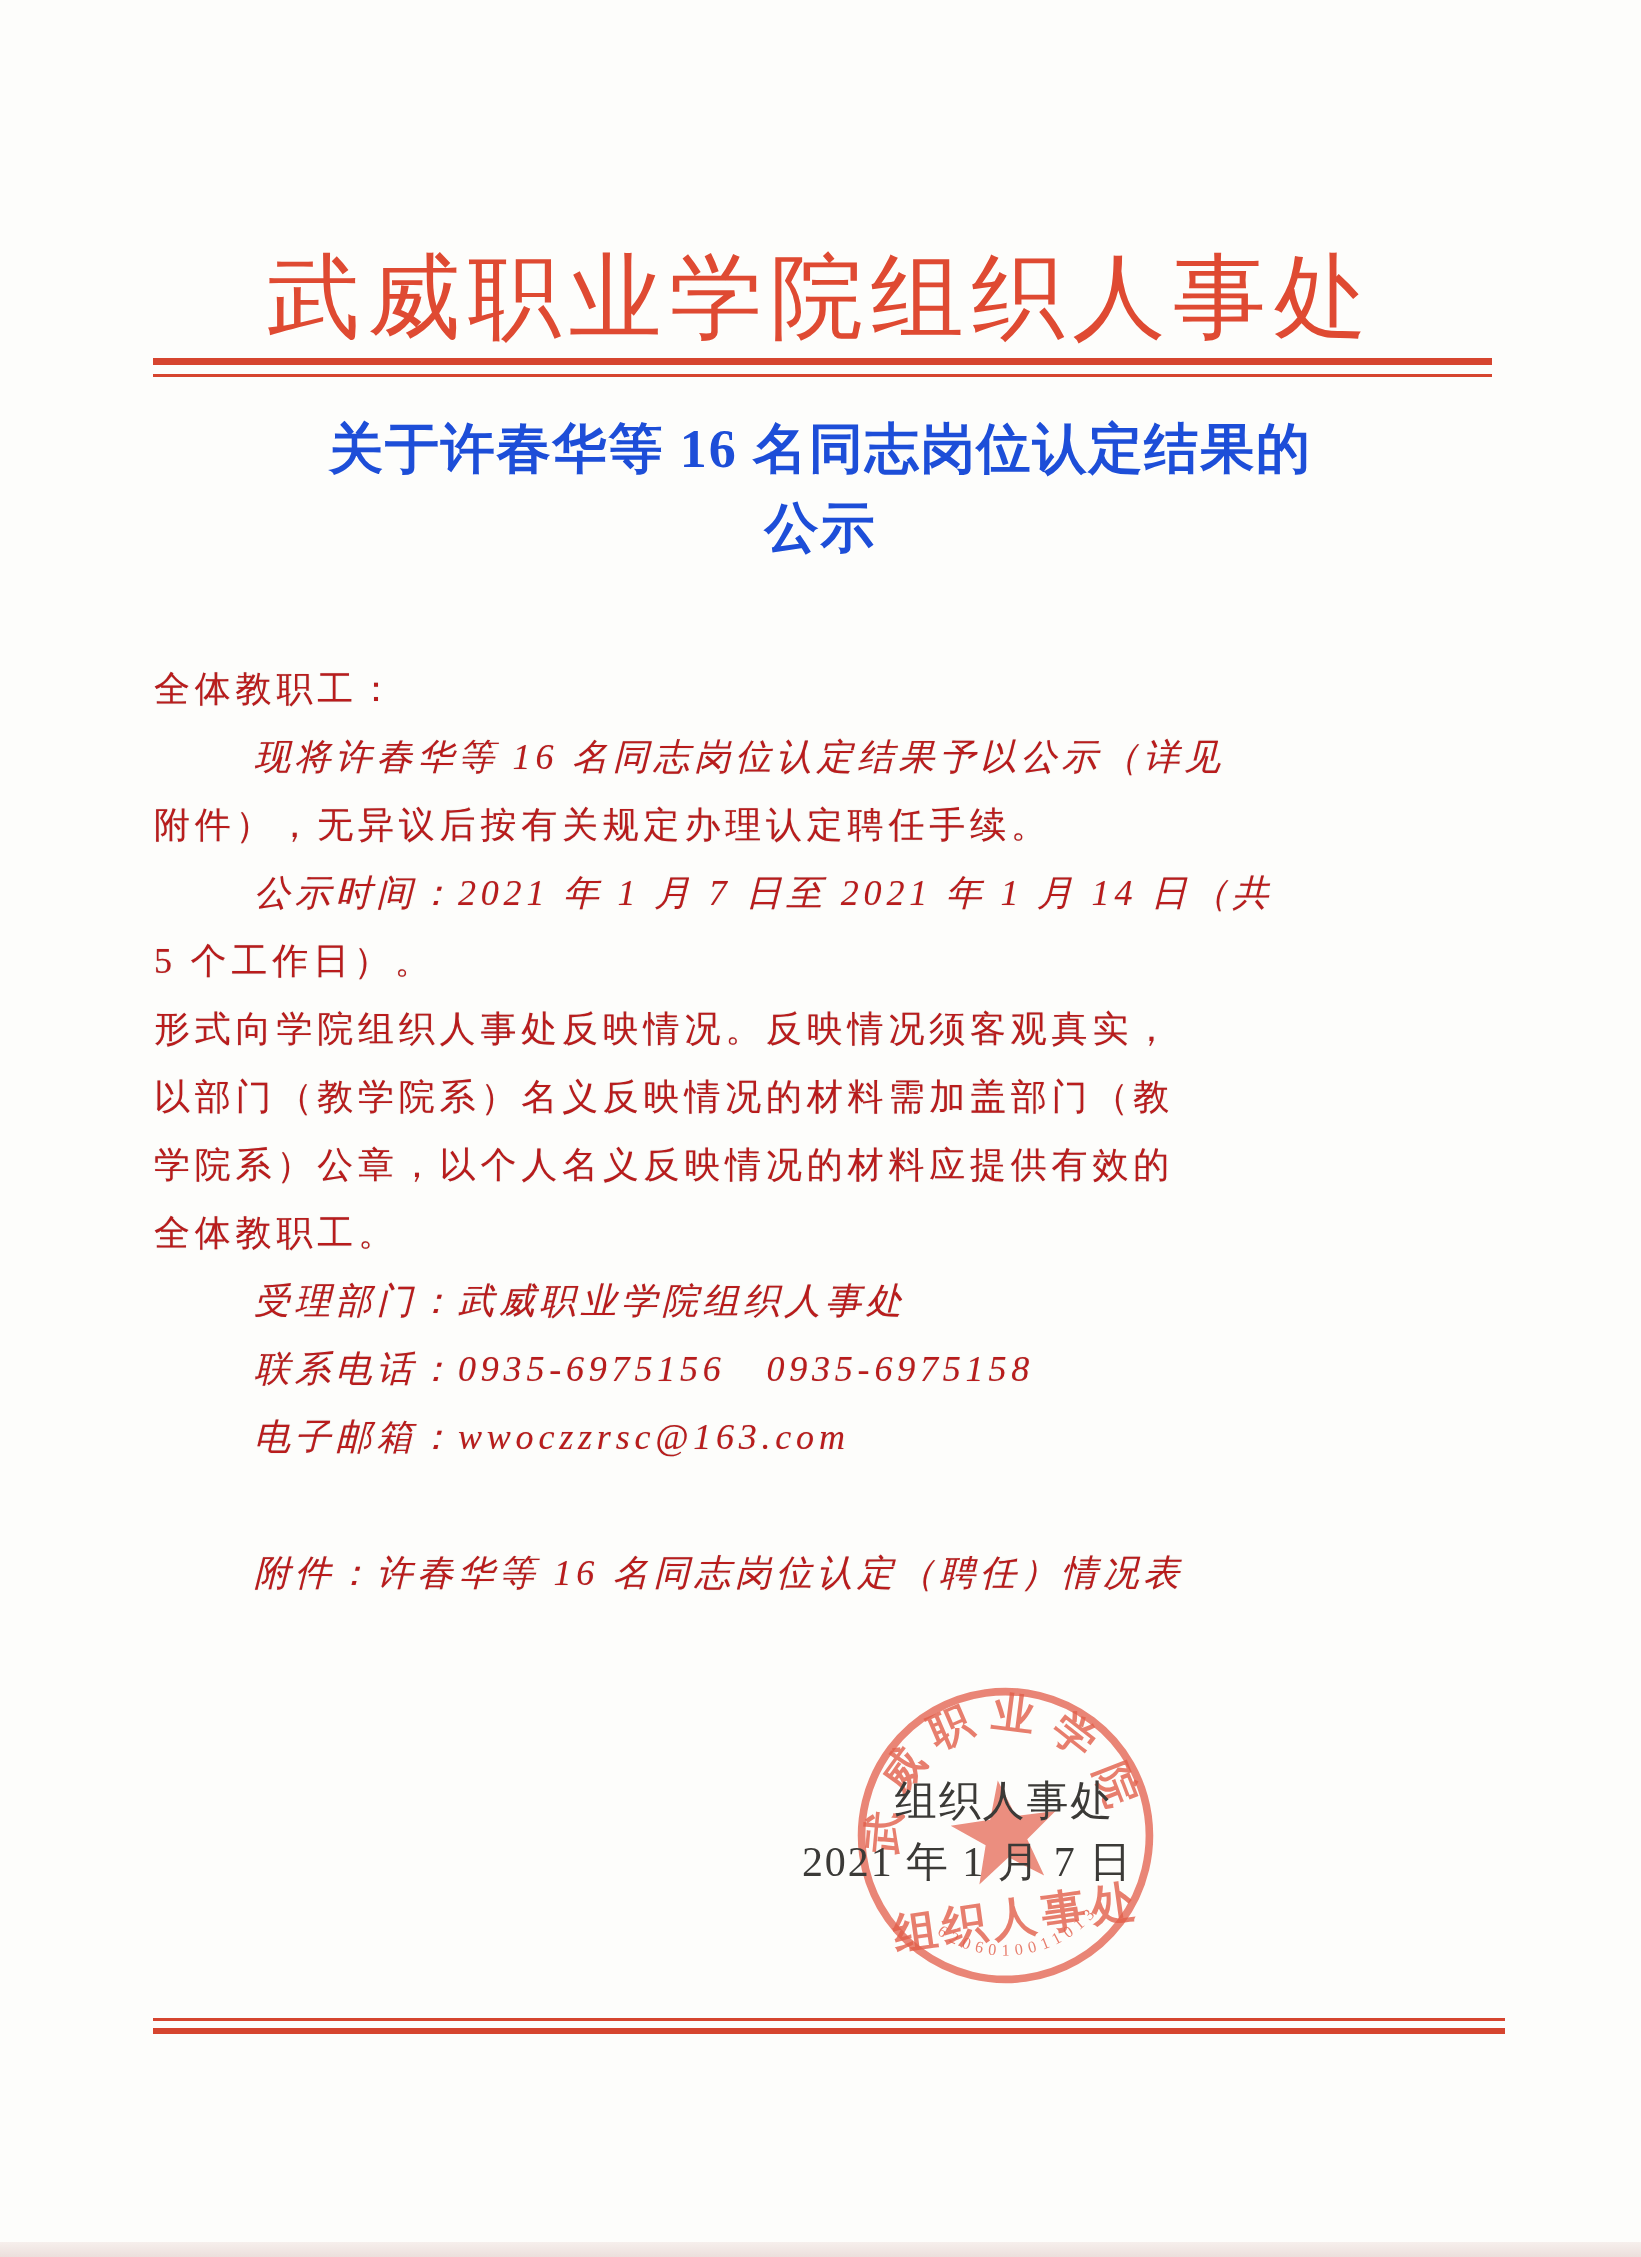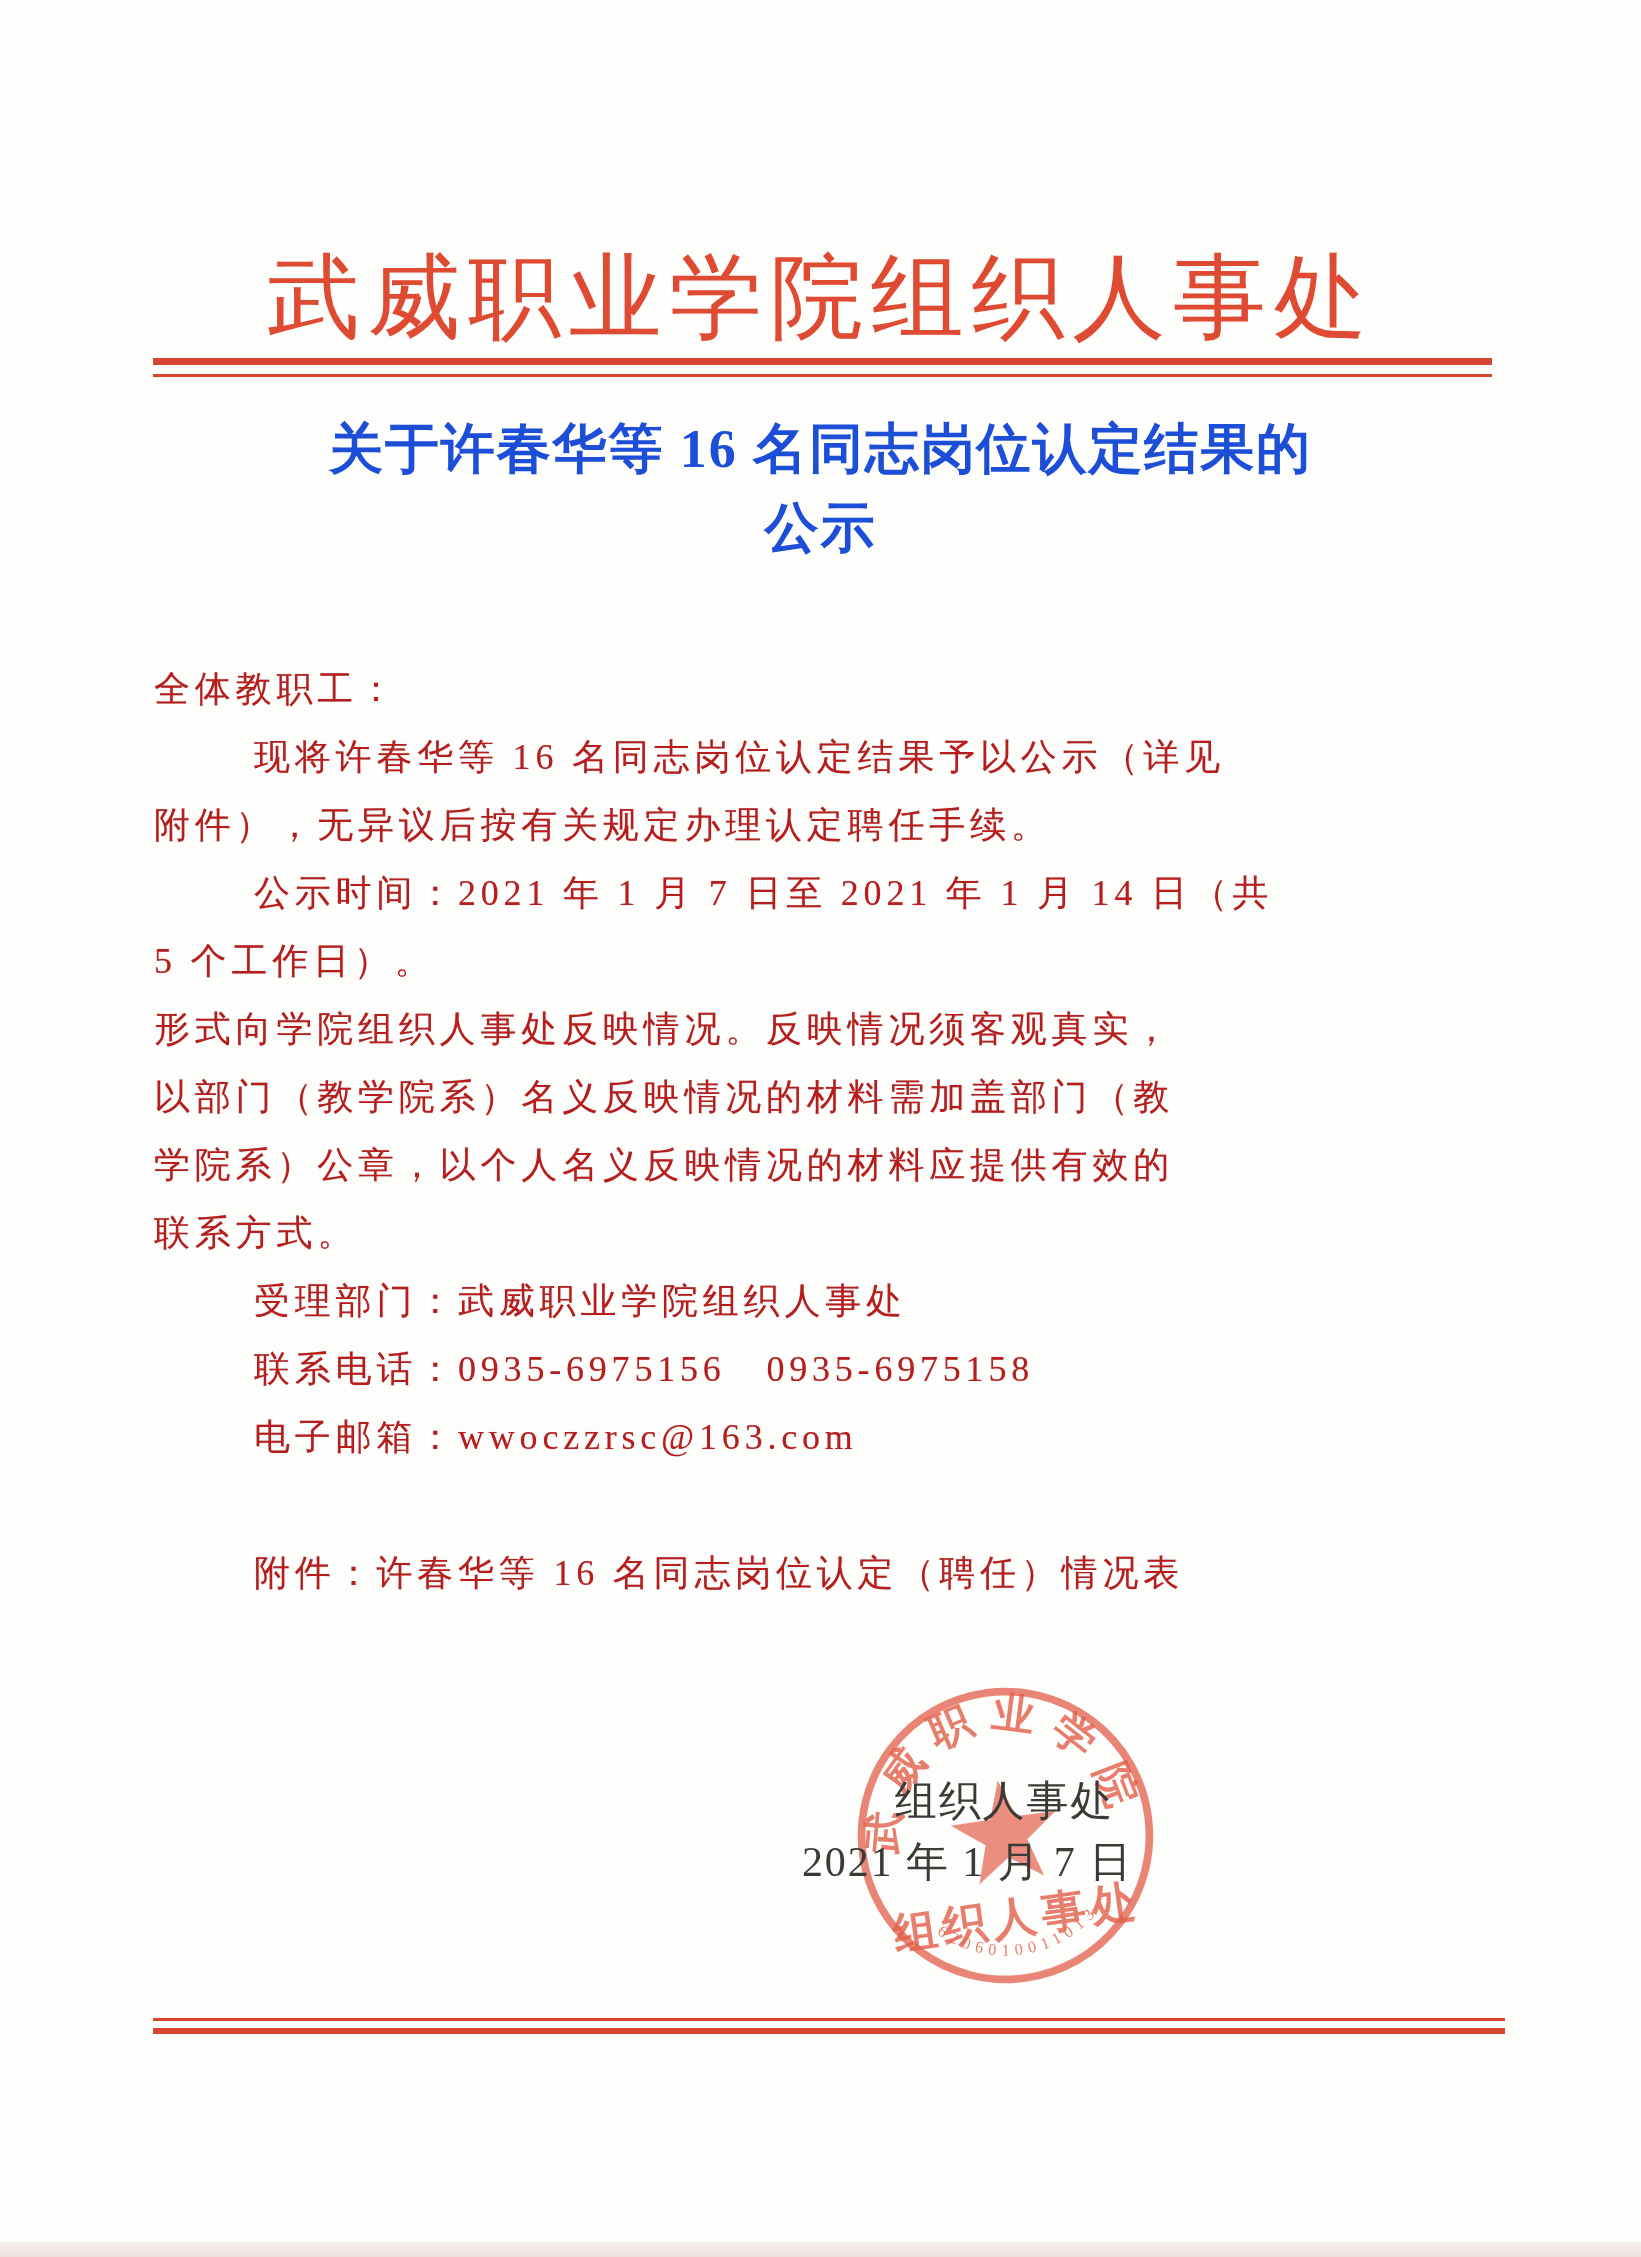--- a/index.html
+++ b/index.html
@@ -48,21 +48,21 @@
   .body-block {
     position: absolute;
     top: 655px; left: 154px; width: 1342px;
     font-size: 36px;
     line-height: 68px;
     letter-spacing: 4.8px;
     color: #b91c1c;
     text-shadow: 0 0 1px rgba(70,70,68,0.35);
   }
   .body-block .line { white-space: pre; height: 68px; }
-  .body-block .line.indent { padding-left: 100px; }
+  .body-block .line.indent { padding-left: 100px; font-style: italic; }
   
   .sig-dept, .sig-date {
     position: absolute;
     text-align: center;
     font-size: 42px;
     letter-spacing: 1.9px;
     color: #3b3a37;
     white-space: pre;
     z-index: 3;
   }
@@ -101,21 +101,21 @@
 
   <div class="body-block" id="body-lines">
       <div class="line">全体教职工：</div>
       <div class="line indent">现将许春华等 16 名同志岗位认定结果予以公示（详见</div>
       <div class="line">附件），无异议后按有关规定办理认定聘任手续。</div>
       <div class="line indent">公示时间：2021 年 1 月 7 日至 2021 年 1 月 14 日（共</div>
       <div class="line">5 个工作日）。</div>
       <div class="line">形式向学院组织人事处反映情况。反映情况须客观真实，</div>
       <div class="line">以部门（教学院系）名义反映情况的材料需加盖部门（教</div>
       <div class="line">学院系）公章，以个人名义反映情况的材料应提供有效的</div>
-      <div class="line">联系方式。</div>
+      <div class="line">全体教职工。</div>
       <div class="line indent">受理部门：武威职业学院组织人事处</div>
       <div class="line indent">联系电话：0935-6975156　0935-6975158</div>
       <div class="line indent">电子邮箱：wwoczzrsc@163.com</div>
       <div class="line">&nbsp;</div>
       <div class="line indent">附件：许春华等 16 名同志岗位认定（聘任）情况表</div>
     </div>
 
   <svg class="seal" viewBox="0 0 320 320">
     <circle cx="160" cy="160" r="150" fill="none" stroke="rgba(224,78,56,0.78)" stroke-width="8"></circle>
     <defs>

